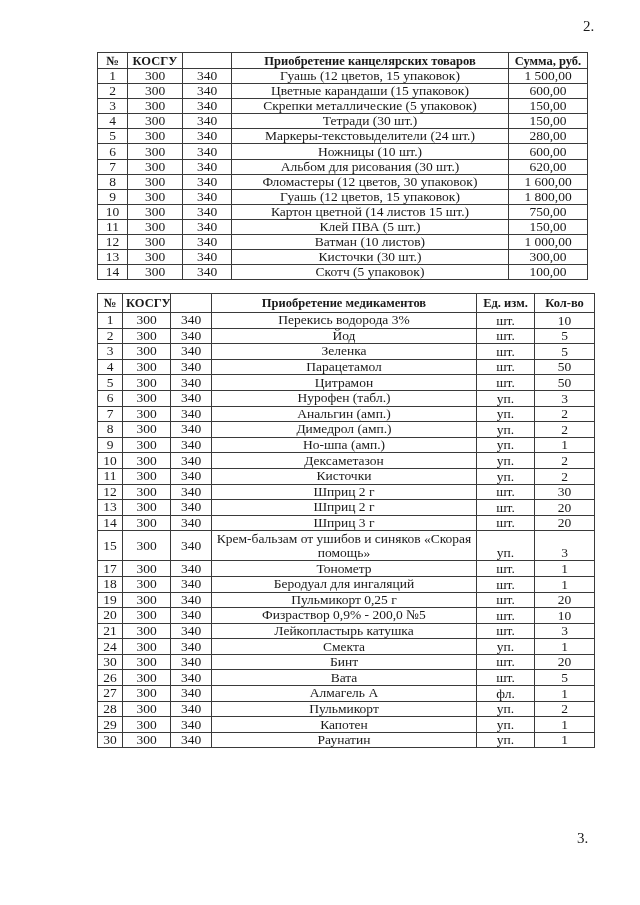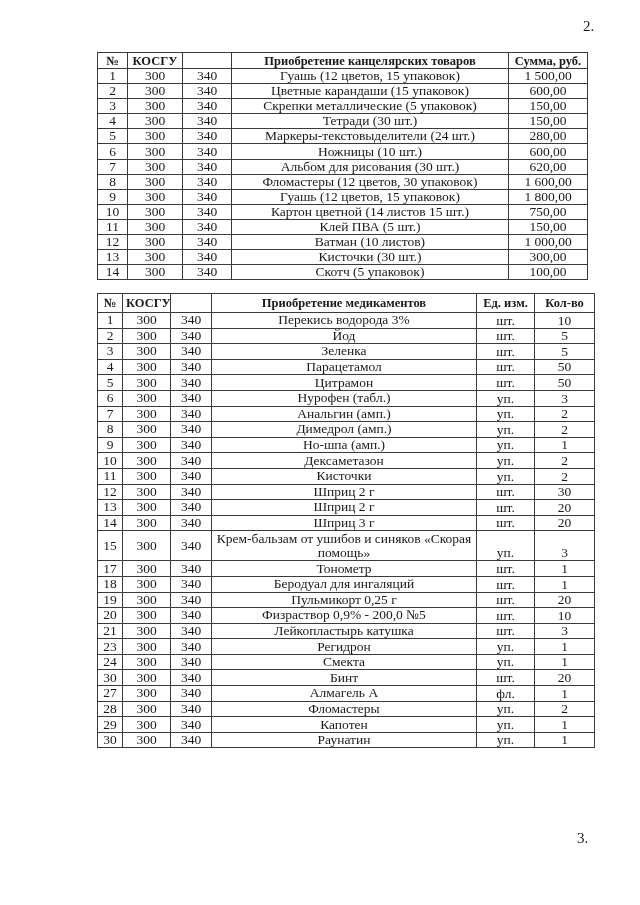--- a/index.html
+++ b/index.html
@@ -323,56 +323,56 @@
       </tr>
       <tr>
         <td class="c">21</td>
         <td class="c">300</td>
         <td class="c">340</td>
         <td class="l wrap">Лейкопластырь катушка</td>
         <td class="c ed">шт.</td>
         <td class="c qty">3</td>
       </tr>
       <tr>
-        <td class="c">23</td>
-        <td class="c">300</td>
-        <td class="c">340</td>
-        <td class="l wrap">Регидрон</td>
-        <td class="c ed">уп.</td>
-        <td class="c qty">1</td>
-      </tr>
-      <tr>
         <td class="c">24</td>
         <td class="c">300</td>
         <td class="c">340</td>
         <td class="l wrap">Смекта</td>
         <td class="c ed">уп.</td>
         <td class="c qty">1</td>
       </tr>
       <tr>
         <td class="c">30</td>
         <td class="c">300</td>
         <td class="c">340</td>
         <td class="l wrap">Бинт</td>
         <td class="c ed">шт.</td>
         <td class="c qty">20</td>
+      </tr>
+      <tr>
+        <td class="c">26</td>
+        <td class="c">300</td>
+        <td class="c">340</td>
+        <td class="l wrap">Вата</td>
+        <td class="c ed">шт.</td>
+        <td class="c qty">5</td>
       </tr>
       <tr>
         <td class="c">27</td>
         <td class="c">300</td>
         <td class="c">340</td>
         <td class="l wrap">Алмагель А</td>
         <td class="c ed">фл.</td>
         <td class="c qty">1</td>
       </tr>
       <tr>
         <td class="c">28</td>
         <td class="c">300</td>
         <td class="c">340</td>
-        <td class="l wrap">Фломастеры</td>
+        <td class="l wrap">Пульмикорт</td>
         <td class="c ed">уп.</td>
         <td class="c qty">2</td>
       </tr>
       <tr>
         <td class="c">29</td>
         <td class="c">300</td>
         <td class="c">340</td>
         <td class="l wrap">Капотен</td>
         <td class="c ed">уп.</td>
         <td class="c qty">1</td>

